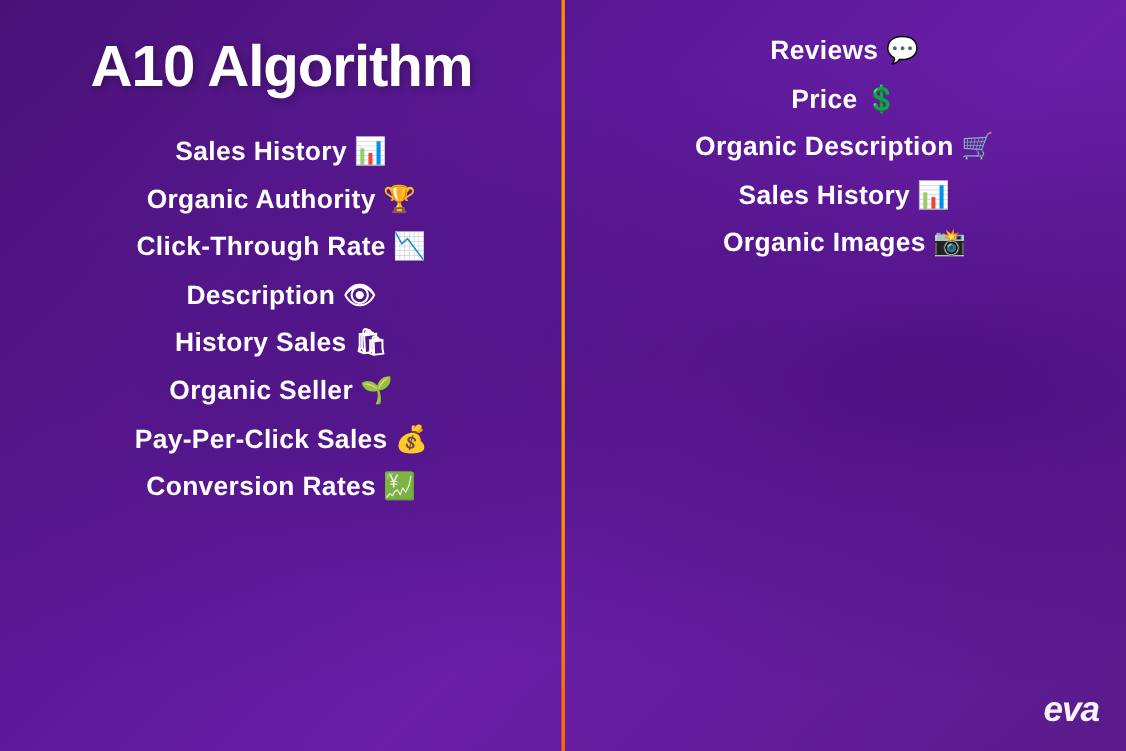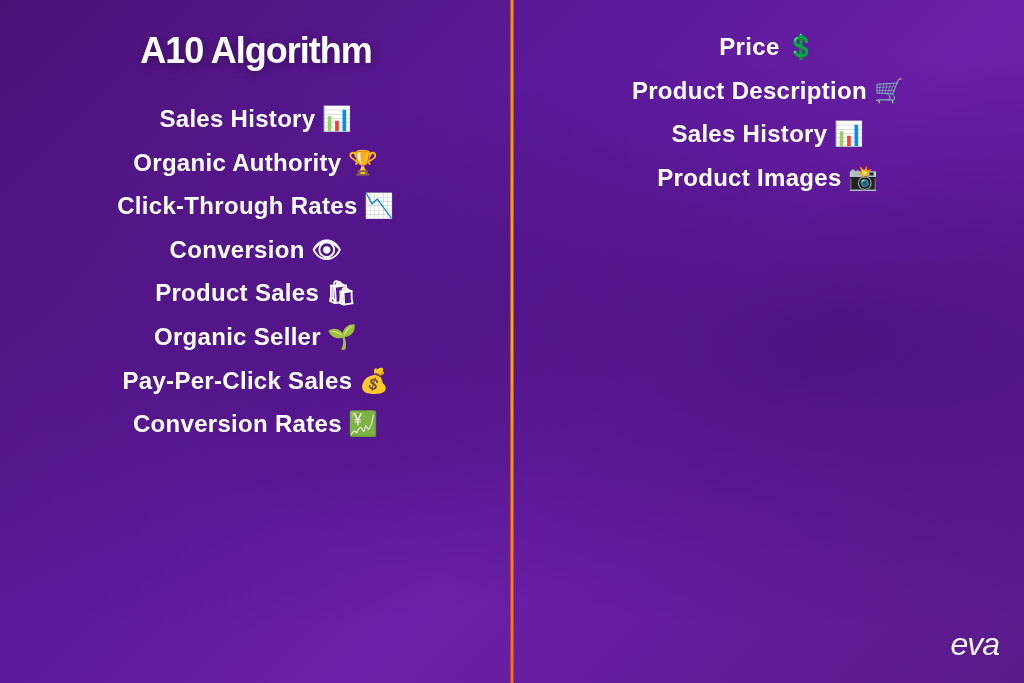--- a/index.html
+++ b/index.html
@@ -50,21 +50,21 @@
       flex: 1;
       display: flex;
       flex-direction: column;
       align-items: center;
       padding: 30px 20px 20px;
       position: relative;
       z-index: 1;
     }
 
     .panel-title {
-      font-size: 36px;
+      font-size: 53px;
       font-weight: 900;
       color: #ffffff;
       text-align: center;
       margin-bottom: 30px;
       letter-spacing: -1px;
       text-shadow: 2px 2px 8px rgba(0,0,0,0.3);
     }
 
     .items-list {
       display: flex;
@@ -94,74 +94,77 @@
       color: #ffffff;
       font-size: 32px;
       font-weight: 900;
       font-style: italic;
       letter-spacing: -1px;
       opacity: 0.95;
     }
 
     .logo-text {
       font-family: 'Arial Black', Arial, sans-serif;
-      font-weight: 400;
+      font-weight: 700;
       font-style: italic;
     }
   </style>
 </head>
 <body>
 
 <div class="container">
 
   <div class="panel">
     <h1 class="panel-title">A10 Algorithm</h1>
     <div class="items-list">
       <div class="item">
         <span>Sales History </span><span class="emoji">📊</span>
       </div>
       <div class="item">
         <span>Organic Authority </span><span class="emoji">🏆</span>
       </div>
       <div class="item">
-        <span>Click-Through Rates </span><span class="emoji">📉</span>
+        <span>Click-Through Rate </span><span class="emoji">📉</span>
       </div>
       <div class="item">
-        <span>Conversion </span><span class="emoji">👁</span>
+        <span>Description </span><span class="emoji">👁</span>
       </div>
       <div class="item">
-        <span>Product Sales </span><span class="emoji">🛍</span>
+        <span>History Sales </span><span class="emoji">🛍</span>
       </div>
       <div class="item">
         <span>Organic Seller </span><span class="emoji">🌱</span>
       </div>
       <div class="item">
         <span>Pay-Per-Click Sales </span><span class="emoji">💰</span>
       </div>
       <div class="item">
         <span>Conversion Rates </span><span class="emoji">💹</span>
       </div>
     </div>
   </div>
 
   <div class="divider"></div>
 
   <div class="panel">
     <div class="items-list">
       <div class="item">
+        <span>Reviews </span><span class="emoji">💬</span>
+      </div>
+      <div class="item">
         <span>Price </span><span class="emoji">💲</span>
       </div>
       <div class="item">
-        <span>Product Description </span><span class="emoji">🛒</span>
+        <span>Organic Description </span><span class="emoji">🛒</span>
       </div>
       <div class="item">
         <span>Sales History </span><span class="emoji">📊</span>
       </div>
       <div class="item">
-        <span>Product Images </span><span class="emoji">📸</span>
+        <span>Organic Images </span><span class="emoji">📸</span>
       </div>
     </div>
 
     <div class="logo">
       <span class="logo-text">eva</span>
     </div>
   </div>
 
 </div>
 

